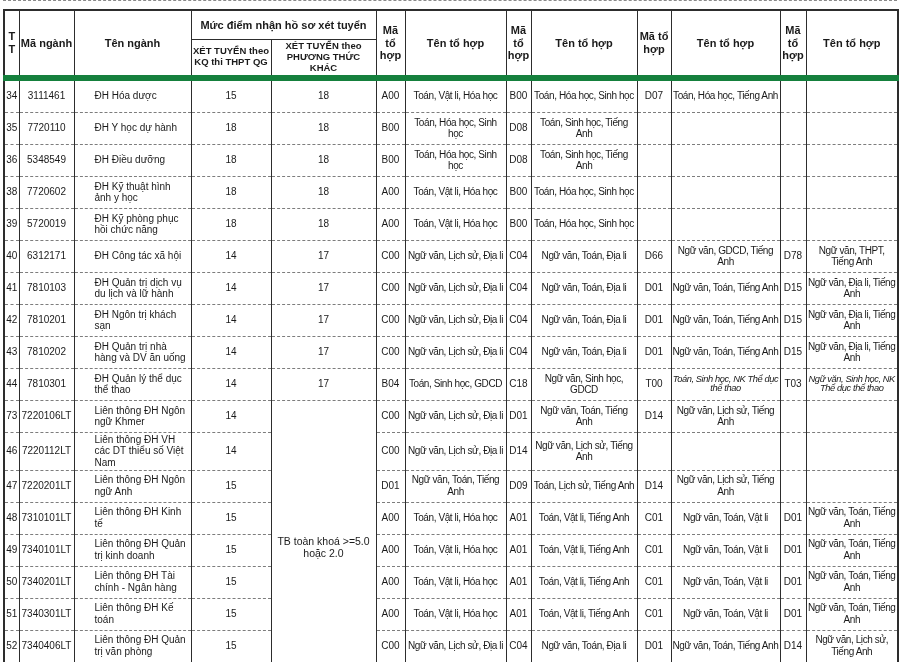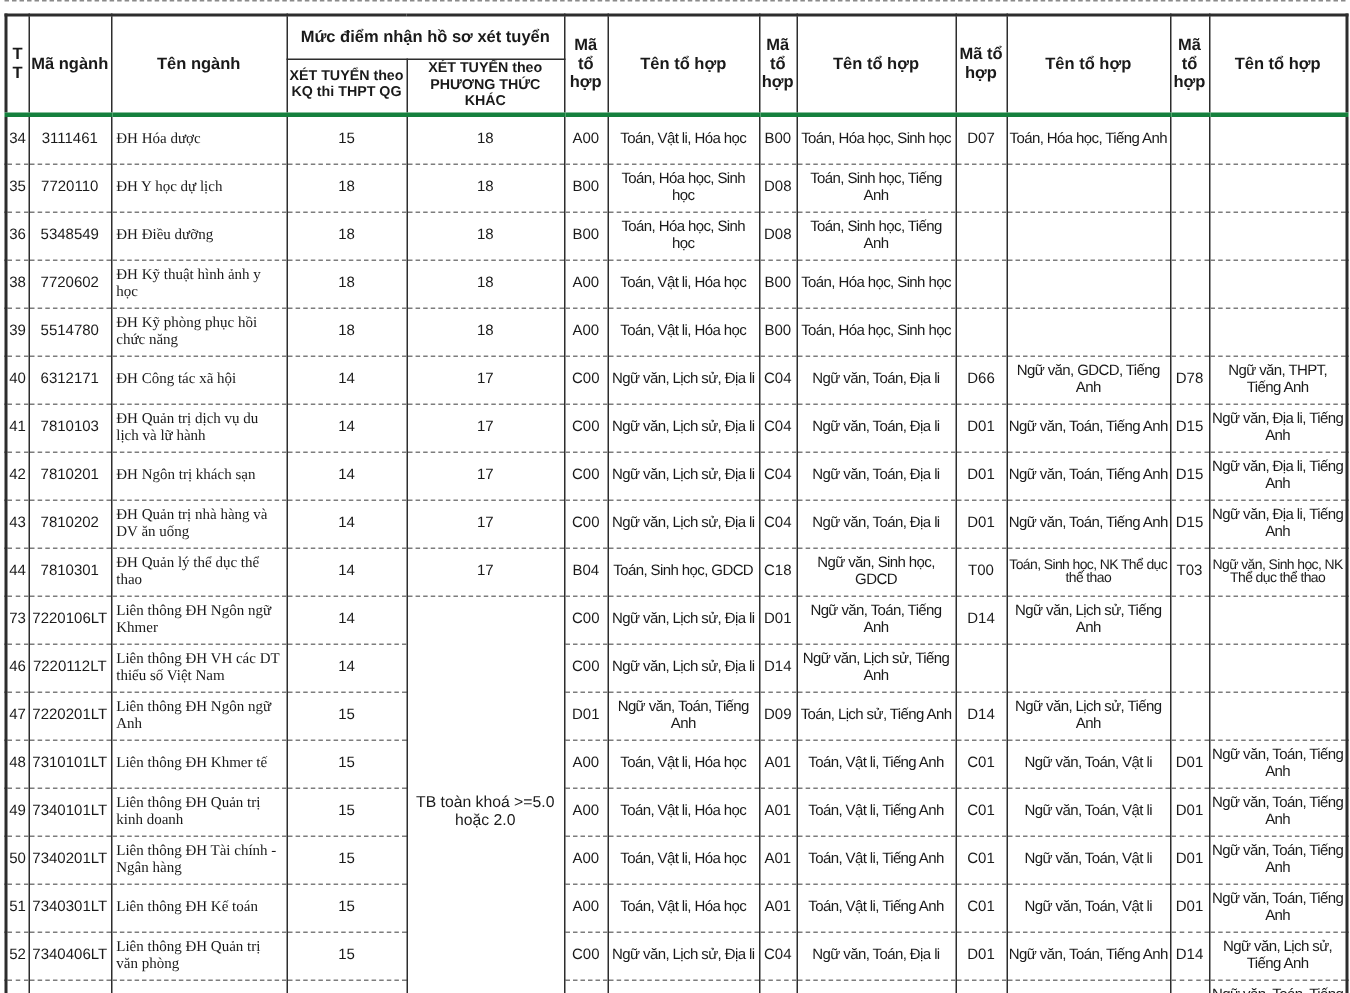--- a/index.html
+++ b/index.html
@@ -25,24 +25,24 @@
   .adm thead th{
     border:1px solid #2d2d2d;font-weight:bold;font-size:11px;line-height:1.15;
     background:#ffffff;
   }
   .adm thead tr.h1 th{height:26px;}
   .adm thead tr.h2 th{height:27px;font-size:9.5px;}
   .adm tbody td{
     border-top:1px dashed #7d7d7d;border-bottom:1px dashed #7d7d7d;
     font-size:10px;line-height:1.16;height:29px;
   }
-  .adm tbody tr:first-child td{border-top:3px solid #15803d;}
-  .adm td.name{text-align:left;padding-left:3px;font-family:Liberation Serif, serif;}
+  .adm tbody tr:first-child td{border-top:6px solid #15803d;}
+  .adm td.name{text-align:left;padding-left:20px;}
   .adm td.ten{letter-spacing:-0.4px;}
-  .adm td.sm{font-size:9.3px;line-height:1.02;letter-spacing:-0.4px;}
+  .adm td.sm{font-size:9.3px;line-height:1.02;letter-spacing:-0.4px;font-style:italic;}
   .adm td.merged{font-size:10.5px;letter-spacing:0;border-top:1px dashed #7d7d7d;}
 </style>
 </head>
 <body>
 
 <div class="top-cut"></div>
 
 <table class="adm">
   <colgroup>
     <col style="width:15px">
@@ -91,21 +91,21 @@
         <td>B00</td>
         <td class="ten">Toán, Hóa học, Sinh học</td>
         <td>D07</td>
         <td class="ten">Toán, Hóa học, Tiếng Anh</td>
         <td></td>
         <td class="ten"></td>
       </tr>
       <tr>
         <td>35</td>
         <td>7720110</td>
-        <td class="name">ĐH Y học dự lịch</td>
+        <td class="name">ĐH Y học dự hành</td>
         <td>18</td>
         <td>18</td>
         <td>B00</td>
         <td class="ten">Toán, Hóa học, Sinh học</td>
         <td>D08</td>
         <td class="ten">Toán, Sinh học, Tiếng Anh</td>
         <td></td>
         <td class="ten"></td>
         <td></td>
         <td class="ten"></td>
@@ -135,21 +135,21 @@
         <td class="ten">Toán, Vật li, Hóa học</td>
         <td>B00</td>
         <td class="ten">Toán, Hóa học, Sinh học</td>
         <td></td>
         <td class="ten"></td>
         <td></td>
         <td class="ten"></td>
       </tr>
       <tr>
         <td>39</td>
-        <td>5514780</td>
+        <td>5720019</td>
         <td class="name">ĐH Kỹ phòng phục hồi chức năng</td>
         <td>18</td>
         <td>18</td>
         <td>A00</td>
         <td class="ten">Toán, Vật li, Hóa học</td>
         <td>B00</td>
         <td class="ten">Toán, Hóa học, Sinh học</td>
         <td></td>
         <td class="ten"></td>
         <td></td>
@@ -269,21 +269,21 @@
         <td>D09</td>
         <td class="ten">Toán, Lịch sử, Tiếng Anh</td>
         <td>D14</td>
         <td class="ten">Ngữ văn, Lịch sử, Tiếng Anh</td>
         <td></td>
         <td class="ten"></td>
       </tr>
       <tr>
         <td>48</td>
         <td>7310101LT</td>
-        <td class="name">Liên thông ĐH Khmer tế</td>
+        <td class="name">Liên thông ĐH Kinh tế</td>
         <td>15</td>
         <td>A00</td>
         <td class="ten">Toán, Vật li, Hóa học</td>
         <td>A01</td>
         <td class="ten">Toán, Vật li, Tiếng Anh</td>
         <td>C01</td>
         <td class="ten">Ngữ văn, Toán, Vật li</td>
         <td>D01</td>
         <td class="ten">Ngữ văn, Toán, Tiếng Anh</td>
       </tr>

